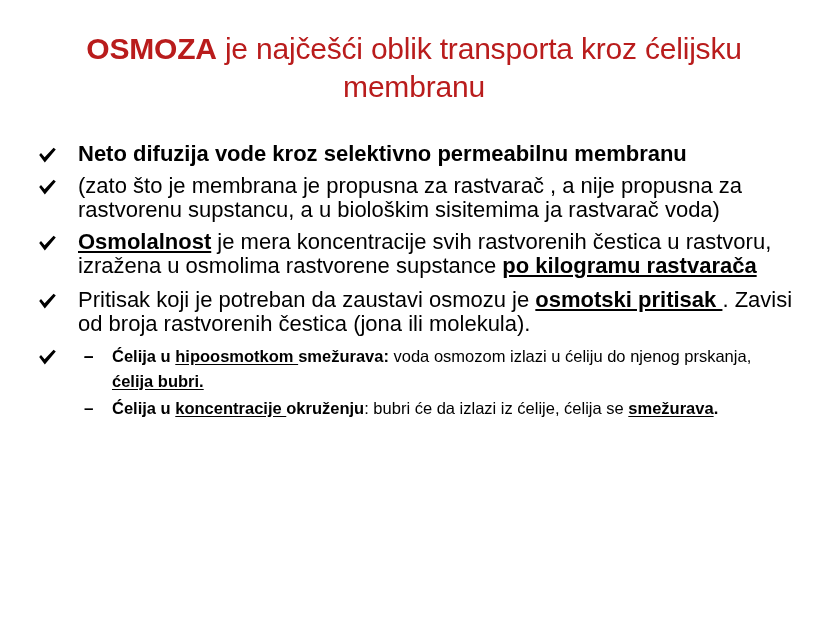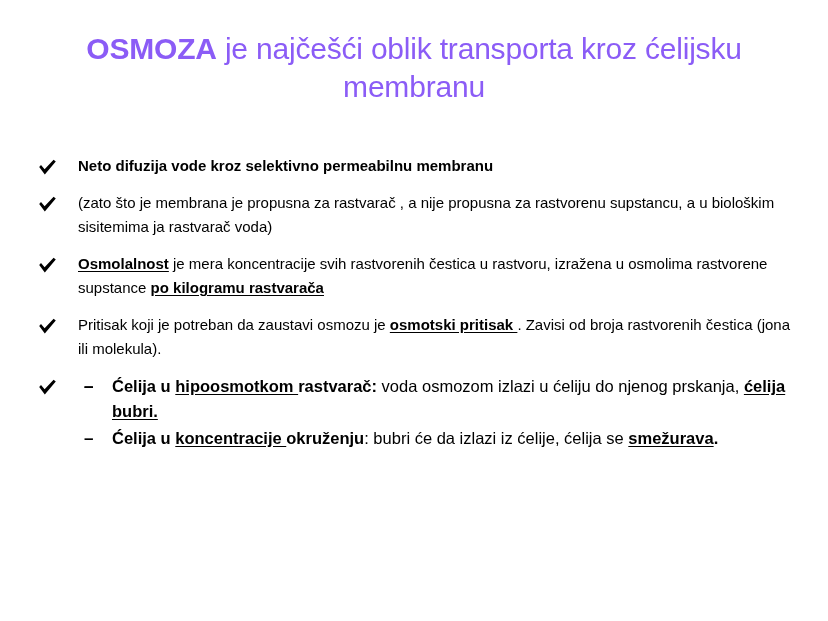--- a/index.html
+++ b/index.html
@@ -26,38 +26,38 @@
   #title-block {
     position: absolute;
     left: 64px;
     top: 30px;
     width: 700px;
     text-align: center;
     font-size: 30px;
     line-height: 38px;
     font-weight: 400;
     letter-spacing: -0.2px;
-    color: #8b5cf6;
+    color: #b91c1c;
   }
   #title-block .strong { font-weight: 700; }
 
   
   #body-list {
     position: absolute;
     left: 34px;
     top: 142px;
     width: 760px;
   }
 
   .lvl1 {
     position: relative;
     display: block;
     padding-left: 44px;
-    margin: 12px 0 7px 0;
-    font-size: 15px;
+    margin: 0 0 7px 0;
+    font-size: 22px;
     line-height: 24.5px;
     color: #000000;
   }
   .lvl1 > .marker {
     position: absolute;
     left: 4px;
     top: 0px;
     width: 22px;
     font-size: 17px;
     line-height: 24.5px;
@@ -123,17 +123,17 @@
           <svg width="19" height="17" viewBox="0 0 19 17" aria-hidden="true">
             <path d="M1.2 8.0 L3.0 6.0 L6.6 10.2 L15.6 0.8 L17.8 2.6 L6.8 15.4 Z" fill="#000000"></path>
           </svg>
         </span><span class="text"><span class="">Pritisak koji je potreban da zaustavi osmozu je </span><span class="bu">osmotski pritisak </span><span class="">. Zavisi od broja rastvorenih čestica (jona ili molekula).</span></span></div>
       <div class="lvl1"><span class="marker">
           <svg width="19" height="17" viewBox="0 0 19 17" aria-hidden="true">
             <path d="M1.2 8.0 L3.0 6.0 L6.6 10.2 L15.6 0.8 L17.8 2.6 L6.8 15.4 Z" fill="#000000"></path>
           </svg>
         </span></div>
       <div class="lvl2 tight"><span class="marker">–</span></div>
-      <div class="lvl2 tight"><span class="marker">–</span><span class="text"><span class="b">Ćelija u </span><span class="bu">hipoosmotkom </span><span class="b">rastvarač:</span><span class=""> voda osmozom izlazi u ćeliju do njenog prskanja, </span><span class="bu">ćelija bubri.</span></span></div>
+      <div class="lvl2 tight"><span class="marker">–</span><span class="text"><span class="b">Ćelija u </span><span class="bu">hipoosmotkom </span><span class="b">smežurava:</span><span class=""> voda osmozom izlazi u ćeliju do njenog prskanja, </span><span class="bu">ćelija bubri.</span></span></div>
       <div class="lvl2 tight"><span class="marker">–</span><span class="text"><span class="b">Ćelija u </span><span class="bu">koncentracije </span><span class="b">okruženju</span><span class="">: bubri će da izlazi iz ćelije, ćelija se </span><span class="bu">smežurava</span><span class="b">.</span></span></div>
     </div>
 
 </div>
 
 </body></html>

